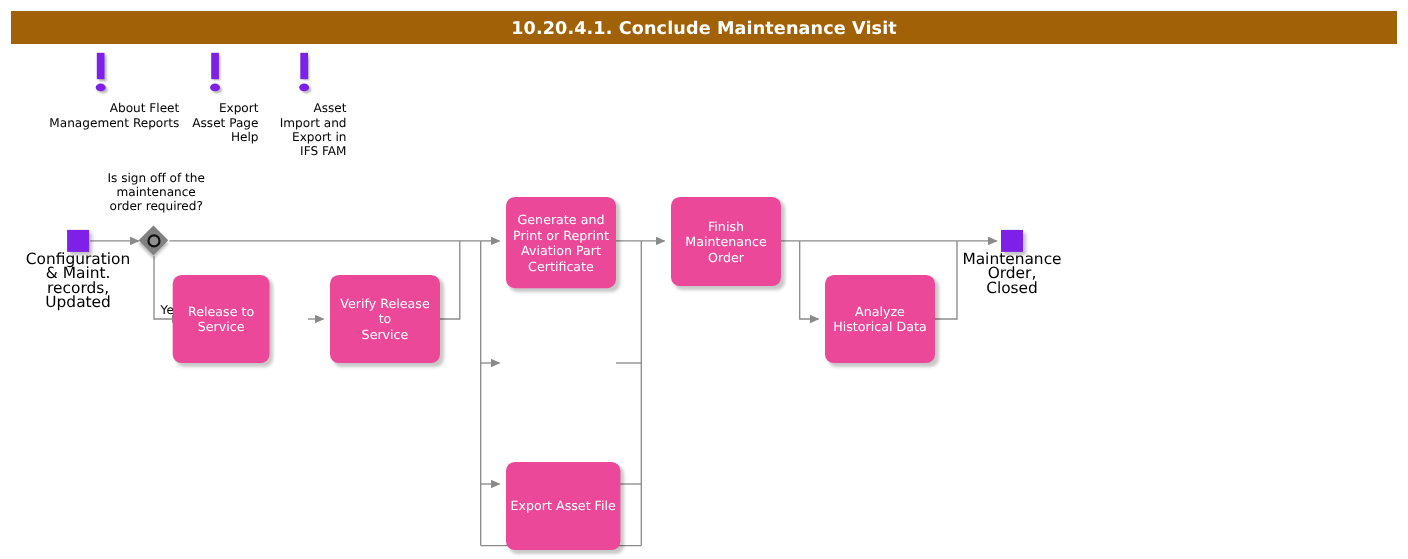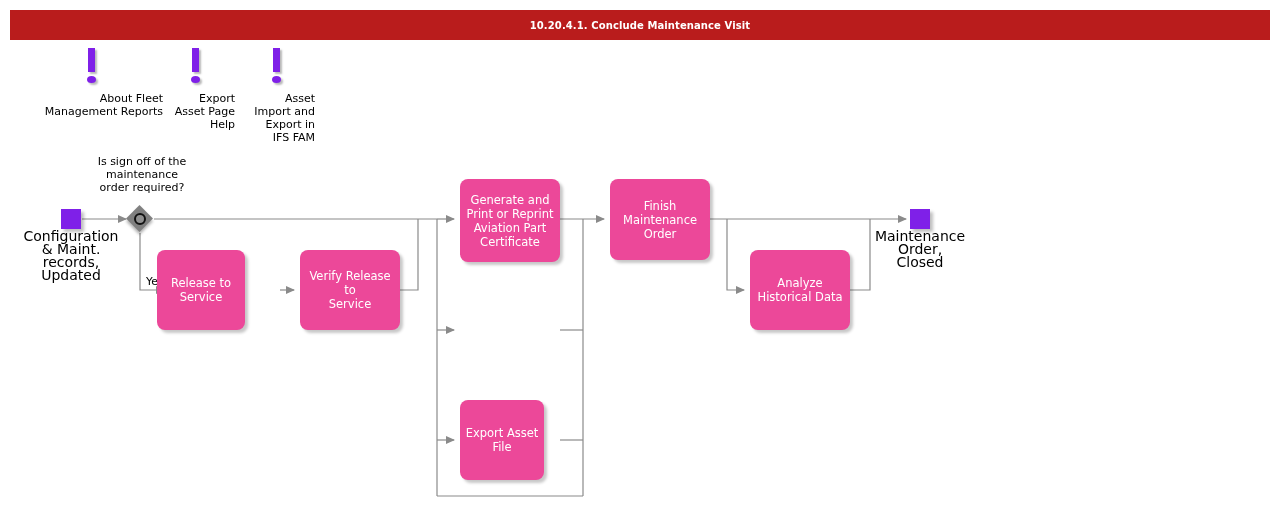--- a/index.html
+++ b/index.html
@@ -15,23 +15,23 @@
     overflow: hidden;
   }
 
   
   #title-bar {
     position: absolute;
     left: 10px;
     top: 10px;
     width: 1260px;
     height: 30px;
-    background: #b91c1c;
+    background: #a16207;
     color: #ffffff;
-    font-size: 10px;
+    font-size: 16px;
     font-weight: bold;
     display: flex;
     align-items: center;
     justify-content: center;
     letter-spacing: 0.1px;
   }
 
   
   #canvas {
     position: absolute;
@@ -263,21 +263,21 @@
 
   <div class="activity" style="left:300px; top:250px; width:100px; height:80px;">Verify Release to
 Service</div>
 
   <div class="activity" style="left:460px; top:179px; width:100px; height:83px;">Generate and
 Print or Reprint
 Aviation Part
 Certificate</div>
 
 
-  <div class="activity" style="left:460px; top:400px; width:84px; height:80px;">Export Asset File</div>
+  <div class="activity" style="left:460px; top:420px; width:104px; height:80px;">Export Asset File</div>
 
   <div class="activity" style="left:610px; top:179px; width:100px; height:81px;">Finish
 Maintenance
 Order</div>
 
   <div class="activity" style="left:750px; top:250px; width:100px; height:80px;">Analyze
 Historical Data</div>
 
   <div class="terminator" style="left:910px; top:209px;"></div>
   <div class="term-label" style="left:862px; top:230px; width:116px;">Maintenance

